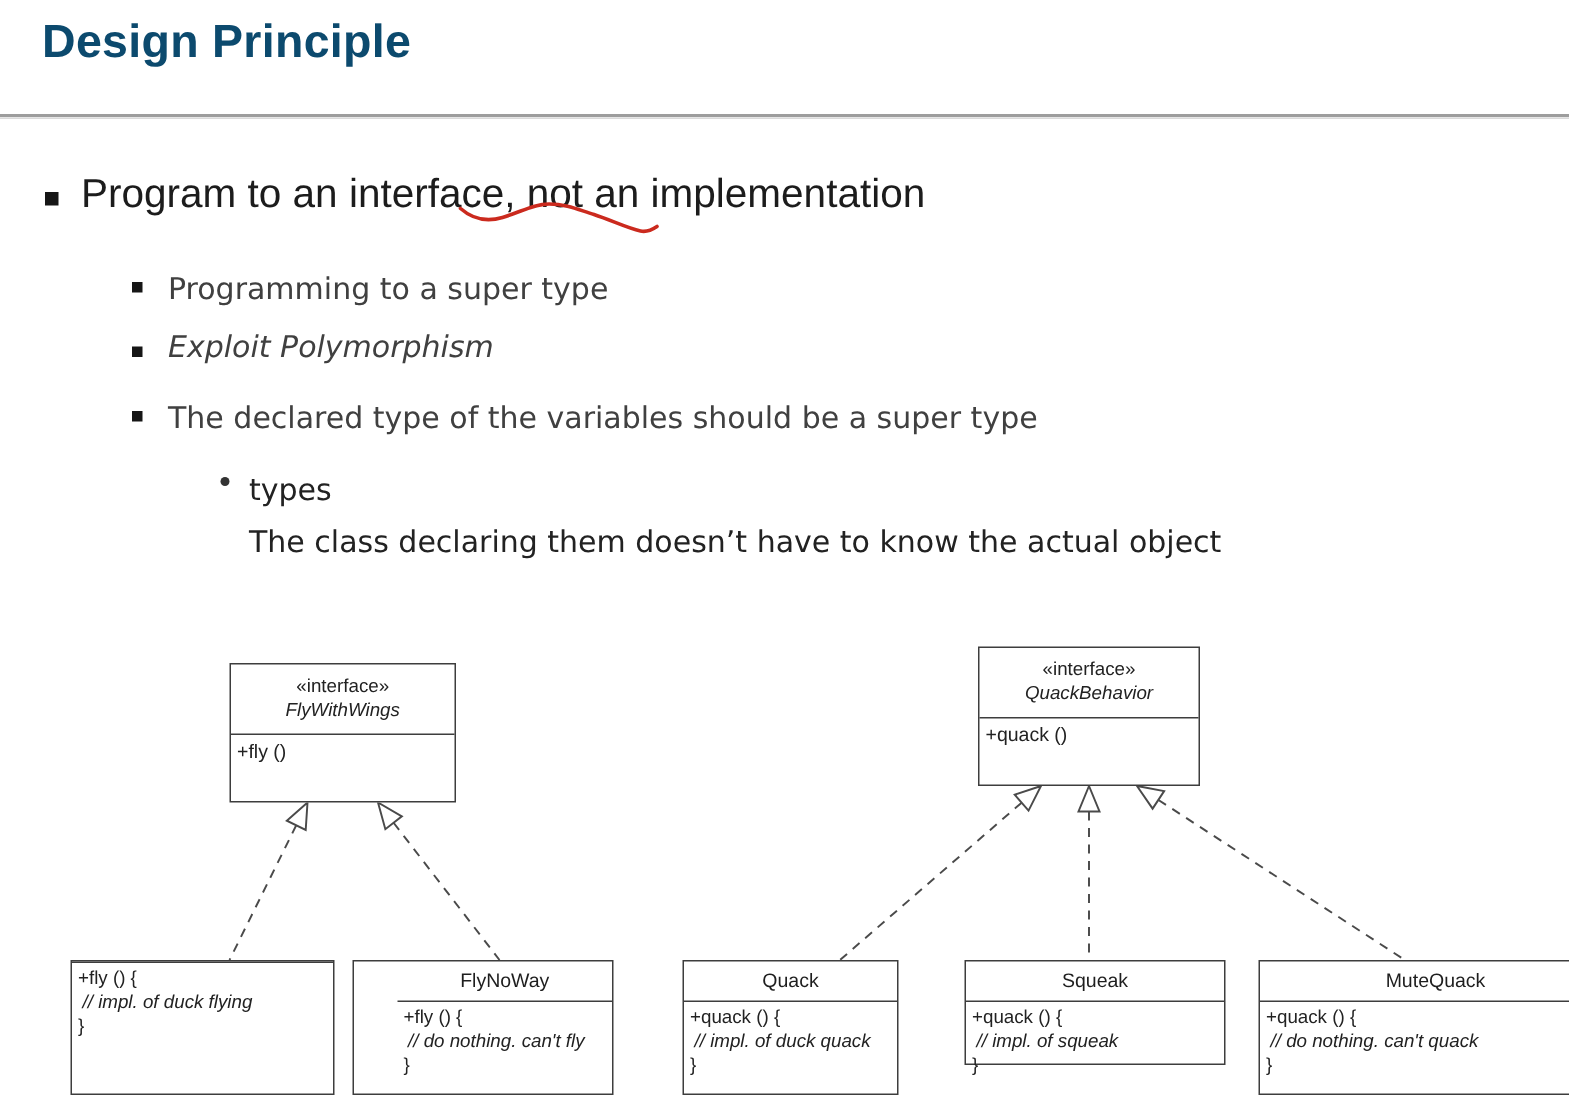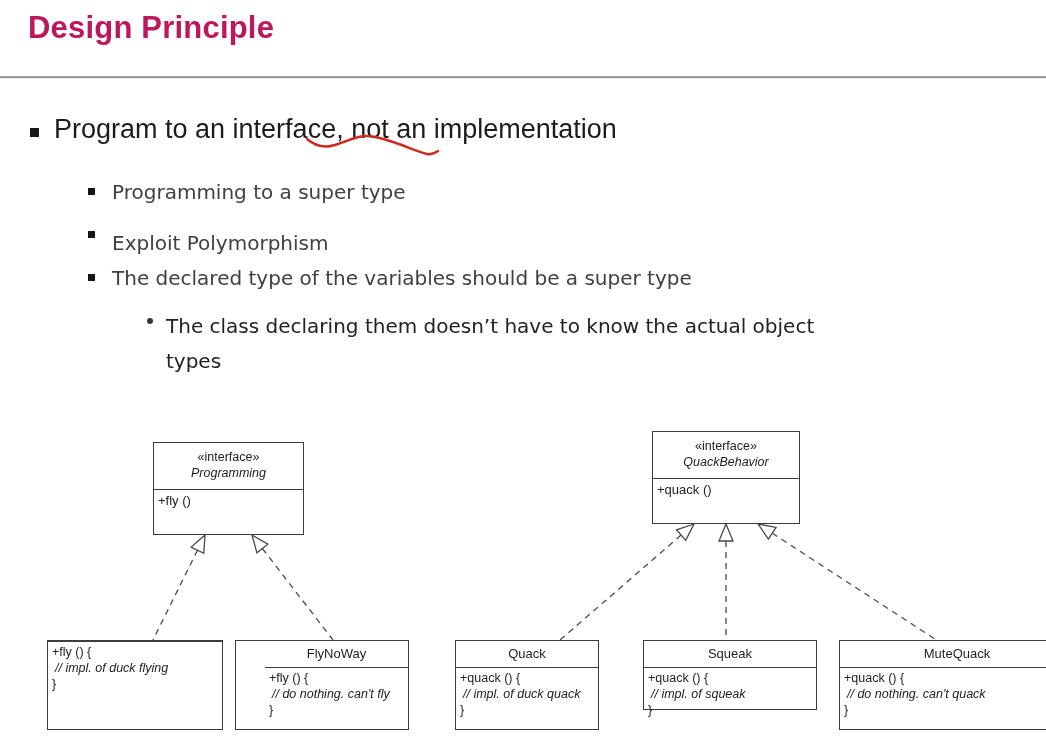--- a/index.html
+++ b/index.html
@@ -3,21 +3,21 @@
 <meta charset="utf-8">
 <style>
   html,body{margin:0;padding:0;}
   body{
     width:1046px;height:741px;position:relative;background:#ffffff;
     font-family:"Liberation Sans",sans-serif;color:#1c1c1c;overflow:hidden;
   }
   .abs{position:absolute;}
   
   .slide-title{
-    left:28px;top:10px;font-size:31px;font-weight:bold;color:#be185d;
+    left:28px;top:10px;font-size:31px;font-weight:bold;color:#0c4a6e;
     letter-spacing:0.2px;
   }
   .title-divider{
     left:0;top:76px;width:1046px;height:2px;background:#9d9d9d;
     border-bottom:1px solid #e6e6e6;
   }
   
   .bullet-sq{background:#161616;}
   .bullet-sq.main{left:30px;top:128px;width:9px;height:9px;}
   .bullet-sq.s1{left:88px;top:188px;width:7px;height:7px;}
@@ -27,21 +27,21 @@
     left:147px;top:318px;width:6px;height:6px;border-radius:50%;background:#333;
   }
   .bullet-main-text{
     left:54px;top:114px;font-size:27px;color:#1c1c1c;white-space:nowrap;
   }
   .sub-text{
     left:112px;font-size:20px;color:#404040;white-space:nowrap;
     font-family:"DejaVu Sans","Liberation Sans",sans-serif;
   }
   .sub-text.s1{top:180px;}
-  .sub-text.s2{top:231px;}
+  .sub-text.s2{top:219px;font-style:italic;}
   .sub-text.s3{top:266px;}
   .subsub-text{
     left:166px;top:309px;font-size:20px;color:#222;line-height:35px;
     font-family:"DejaVu Sans","Liberation Sans",sans-serif;
   }
   
   .uml-box{
     position:absolute;background:#fff;border:1.5px solid #3d3d3d;
     box-sizing:border-box;font-family:"Liberation Sans",sans-serif;
   }
@@ -89,22 +89,22 @@
 <div class="abs sub-text s1">Programming to a super type</div>
 
 <span class="abs bullet-sq s2"></span>
 <div class="abs sub-text s2">Exploit Polymorphism</div>
 
 <span class="abs bullet-sq s3"></span>
 <div class="abs sub-text s3">The declared type of the variables should be a super type</div>
 
 <span class="abs bullet-dot"></span>
 <div class="abs subsub-text">
+  <div>types</div>
   <div>The class declaring them doesn’t have to know the actual object</div>
-  <div>types</div>
 </div>
 
 <svg class="abs squiggle-layer" width="160" height="40" viewBox="0 0 160 40">
   <path d="M17,14 C25,21 35,23 45,20 C58,16 66,11 76,11 C88,11 96,15 106,18
            C118,22 128,27 137,29 C141,30 145,28 148,26" fill="none" stroke-width="2.4" stroke-linecap="round" stroke="#cb2a1e"></path>
 </svg>
 
 <svg class="abs connector-layer" width="1046" height="741" viewBox="0 0 1046 741">
 
   <line class="conn" x1="197.5" y1="550.2" x2="153" y2="640"></line>
@@ -116,21 +116,21 @@
   <polygon class="tri" points="694,524 676.5,529.8 685.7,540.4"></polygon>
   <line class="conn" x1="726" y1="541" x2="726" y2="640"></line>
   <polygon class="tri" points="726,524 719,541 733,541"></polygon>
   <line class="conn" x1="772.3" y1="533.3" x2="935" y2="639"></line>
   <polygon class="tri" points="758,524 768.4,539.1 776.1,527.4"></polygon>
 </svg>
 
 <div class="uml-box box-flybehavior">
   <div class="iface-head">
     <div>«interface»</div>
-    <div class="iface-name">Programming</div>
+    <div class="iface-name">FlyWithWings</div>
   </div>
   <div class="iface-body">+fly ()</div>
 </div>
 
 <div class="uml-box box-flywithwings">
   <div class="cls-body">
     <div>+fly () {</div>
     <div class="cmt">// impl. of duck flying</div>
     <div>}</div>
   </div>

